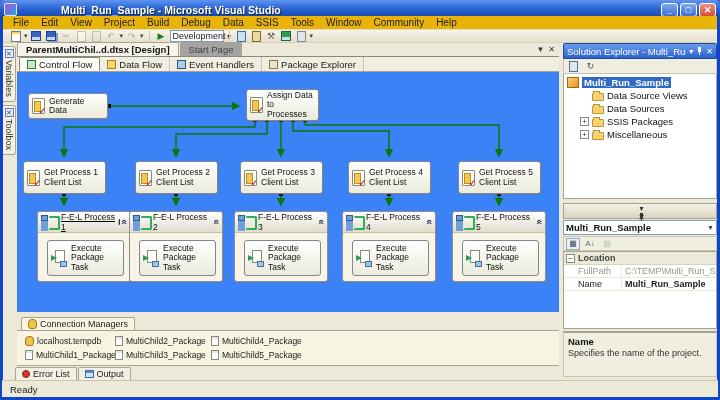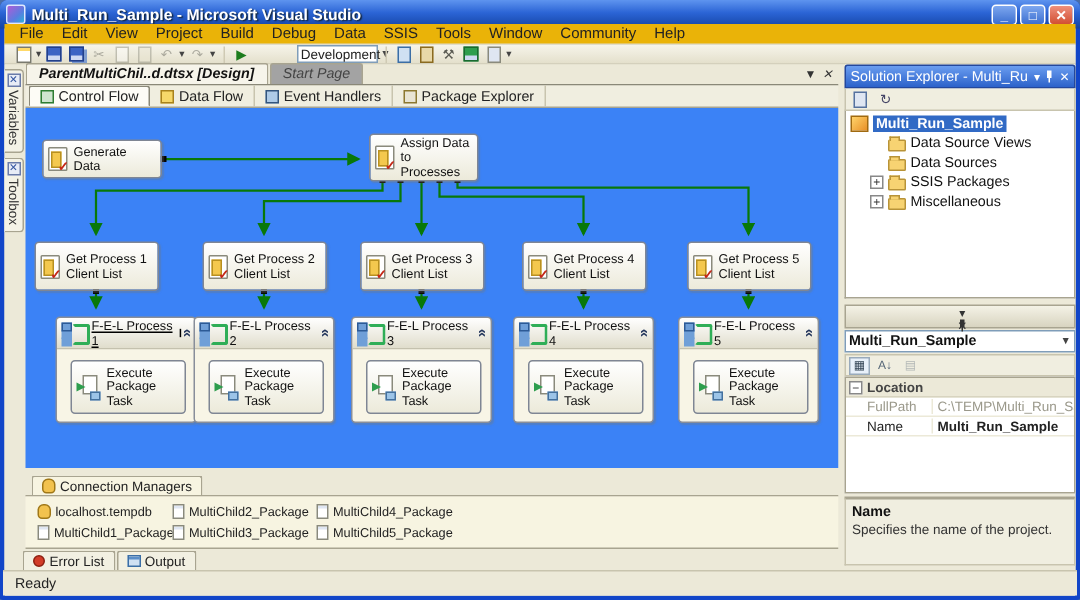--- a/index.html
+++ b/index.html
@@ -1,47 +1,47 @@
 <!DOCTYPE html>
 <html><head>
 <meta charset="utf-8">
 <style>
   *{margin:0;padding:0;box-sizing:border-box;font-family:"Liberation Sans",sans-serif;}
   html,body{width:720px;height:400px;overflow:hidden;background:#4a6da8;}
   .window{position:absolute;left:0;top:0;width:720px;height:400px;background:#ece9d8;border:3px solid #1145c8;border-top:none;border-radius:5px 5px 2px 2px;}
   
   .titlebar{position:absolute;left:-3px;top:0;width:720px;height:19px;border-radius:5px 5px 0 0;
-    background:linear-gradient(180deg,#5e94ef 0%,#2b64d5 45%,#1c4fb5 80%,#16449e 100%);display:flex;align-items:center;padding:0 4px;}
+    background:linear-gradient(180deg,#5e94ef 0%,#2b64d5 45%,#1c4fb5 80%,#16449e 100%);display:flex;align-items:center;padding:0 4px;gap:40px;}
   .titlebar .apptitle{color:#fff;font-size:10.5px;font-weight:bold;text-shadow:1px 1px 1px #123;white-space:nowrap;overflow:hidden;flex:1;}
   .vsicon{width:13px;height:13px;margin-right:4px;background:linear-gradient(135deg,#b05cd6 0%,#5a7de0 60%,#2bb0d8 100%);border:1px solid #dfe8ff;border-radius:2px;}
   .winbtns{display:flex;gap:2px;}
   .winbtn{width:17px;height:14px;border:1px solid #fff;border-radius:3px;background:linear-gradient(180deg,#7da7ef,#3c6fd0);color:#fff;font-size:9px;line-height:12px;text-align:center;font-weight:bold;}
   .winbtn.close{background:linear-gradient(180deg,#ee8f7c,#d24f33);}
   
   .menubar{position:absolute;left:0;top:16px;width:714px;height:14px;display:flex;align-items:center;padding-left:4px;background:#eab308;border-bottom:1px solid #e0dcc8;}
   .menuitem{font-size:10px;color:#222;padding:1px 6px;white-space:nowrap;}
   
   .toolbar{position:absolute;left:0;top:30px;width:714px;height:13px;display:flex;align-items:center;gap:2px;padding-left:6px;background:linear-gradient(180deg,#f6f4ea,#e4e0cc);border-bottom:1px solid #d4d0bc;}
   .tbi{width:13px;height:12px;display:inline-flex;align-items:center;justify-content:center;font-size:9px;color:#5a5a52;}
   .tbi.dim{opacity:.45;}
   .glyph-new{width:10px;height:11px;background:#fff;border:1px solid #7a7a6e;box-shadow:inset 0 2px #ffd968;}
   .glyph-save{width:10px;height:10px;background:#3b63c4;border:1px solid #23408a;box-shadow:inset 0 -3px #cdd8f2;}
   .glyph-page{width:9px;height:11px;background:#fff;border:1px solid #8a8a7c;}
   .sep{width:1px;height:11px;background:#cfcab4;margin:0 3px;}
   .run{color:#1c7c1c;font-size:9px;}
-  .combo{display:flex;align-items:center;height:12px;background:#fff;border:1px solid #7f9db9;font-size:9px;padding:0 2px;width:54px;justify-content:space-between;color:#222;margin-left:28px;}
+  .combo{display:flex;align-items:center;height:12px;background:#fff;border:1px solid #7f9db9;font-size:9px;padding:0 2px;width:54px;justify-content:space-between;color:#222;}
   .combo .caret{font-size:7px;color:#444;}
   .dd{font-size:7px;color:#444;}
   
   .leftstrip{position:absolute;left:0;top:43px;width:14px;height:323px;background:#ece9d8;}
   .vtab{position:relative;width:13px;background:#f4f2e6;border:1px solid #a8a490;border-left:none;border-radius:0 3px 3px 0;margin-top:3px;padding:2px 0 4px 0;display:flex;flex-direction:column;align-items:center;}
   .vtab .vicon{width:9px;height:9px;border:1px solid #6a7ba8;background:#e8ecf6;font-size:7px;line-height:8px;text-align:center;color:#3355a0;margin-bottom:2px;}
   .vtab .vlabel{writing-mode:vertical-rl;font-size:9px;color:#333;letter-spacing:0;}
   
-  .doctabs{position:absolute;left:14px;top:43px;width:542px;height:14px;display:flex;align-items:flex-end;background:#ece9d8;border-bottom:1px solid #8a8878;font-style:italic;}
+  .doctabs{position:absolute;left:14px;top:43px;width:542px;height:14px;display:flex;align-items:flex-end;background:#ece9d8;border-bottom:1px solid #8a8878;}
   .doctab{font-size:9.5px;color:#444;padding:1px 8px;border:1px solid #a8a490;border-bottom:none;background:#a3a3a3;margin-right:1px;border-radius:2px 2px 0 0;white-space:nowrap;}
   .doctab.active{background:#f6f4ea;font-weight:bold;color:#111;}
   .doctabs .rightbtns{margin-left:auto;display:flex;gap:4px;padding:0 4px 2px 0;}
   .doctabs .rightbtns span{font-size:8px;color:#333;}
   
   .designertabs{position:absolute;left:14px;top:57px;width:542px;height:15px;display:flex;align-items:center;background:#f0eee0;border-bottom:1px solid #a8a490;padding-left:2px;}
   .dtab{display:flex;align-items:center;gap:3px;font-size:9.5px;color:#222;padding:1px 7px;height:14px;border-right:1px solid #c8c4ae;white-space:nowrap;}
   .dtab.active{background:#fdfcf6;border:1px solid #8a8878;border-bottom:1px solid #fdfcf6;border-radius:2px 2px 0 0;}
   .tabicon{width:9px;height:9px;border:1px solid #667;display:inline-block;}
   .kind-controlflow .tabicon{background:#cfe4cf;border-color:#2e7d32;}

